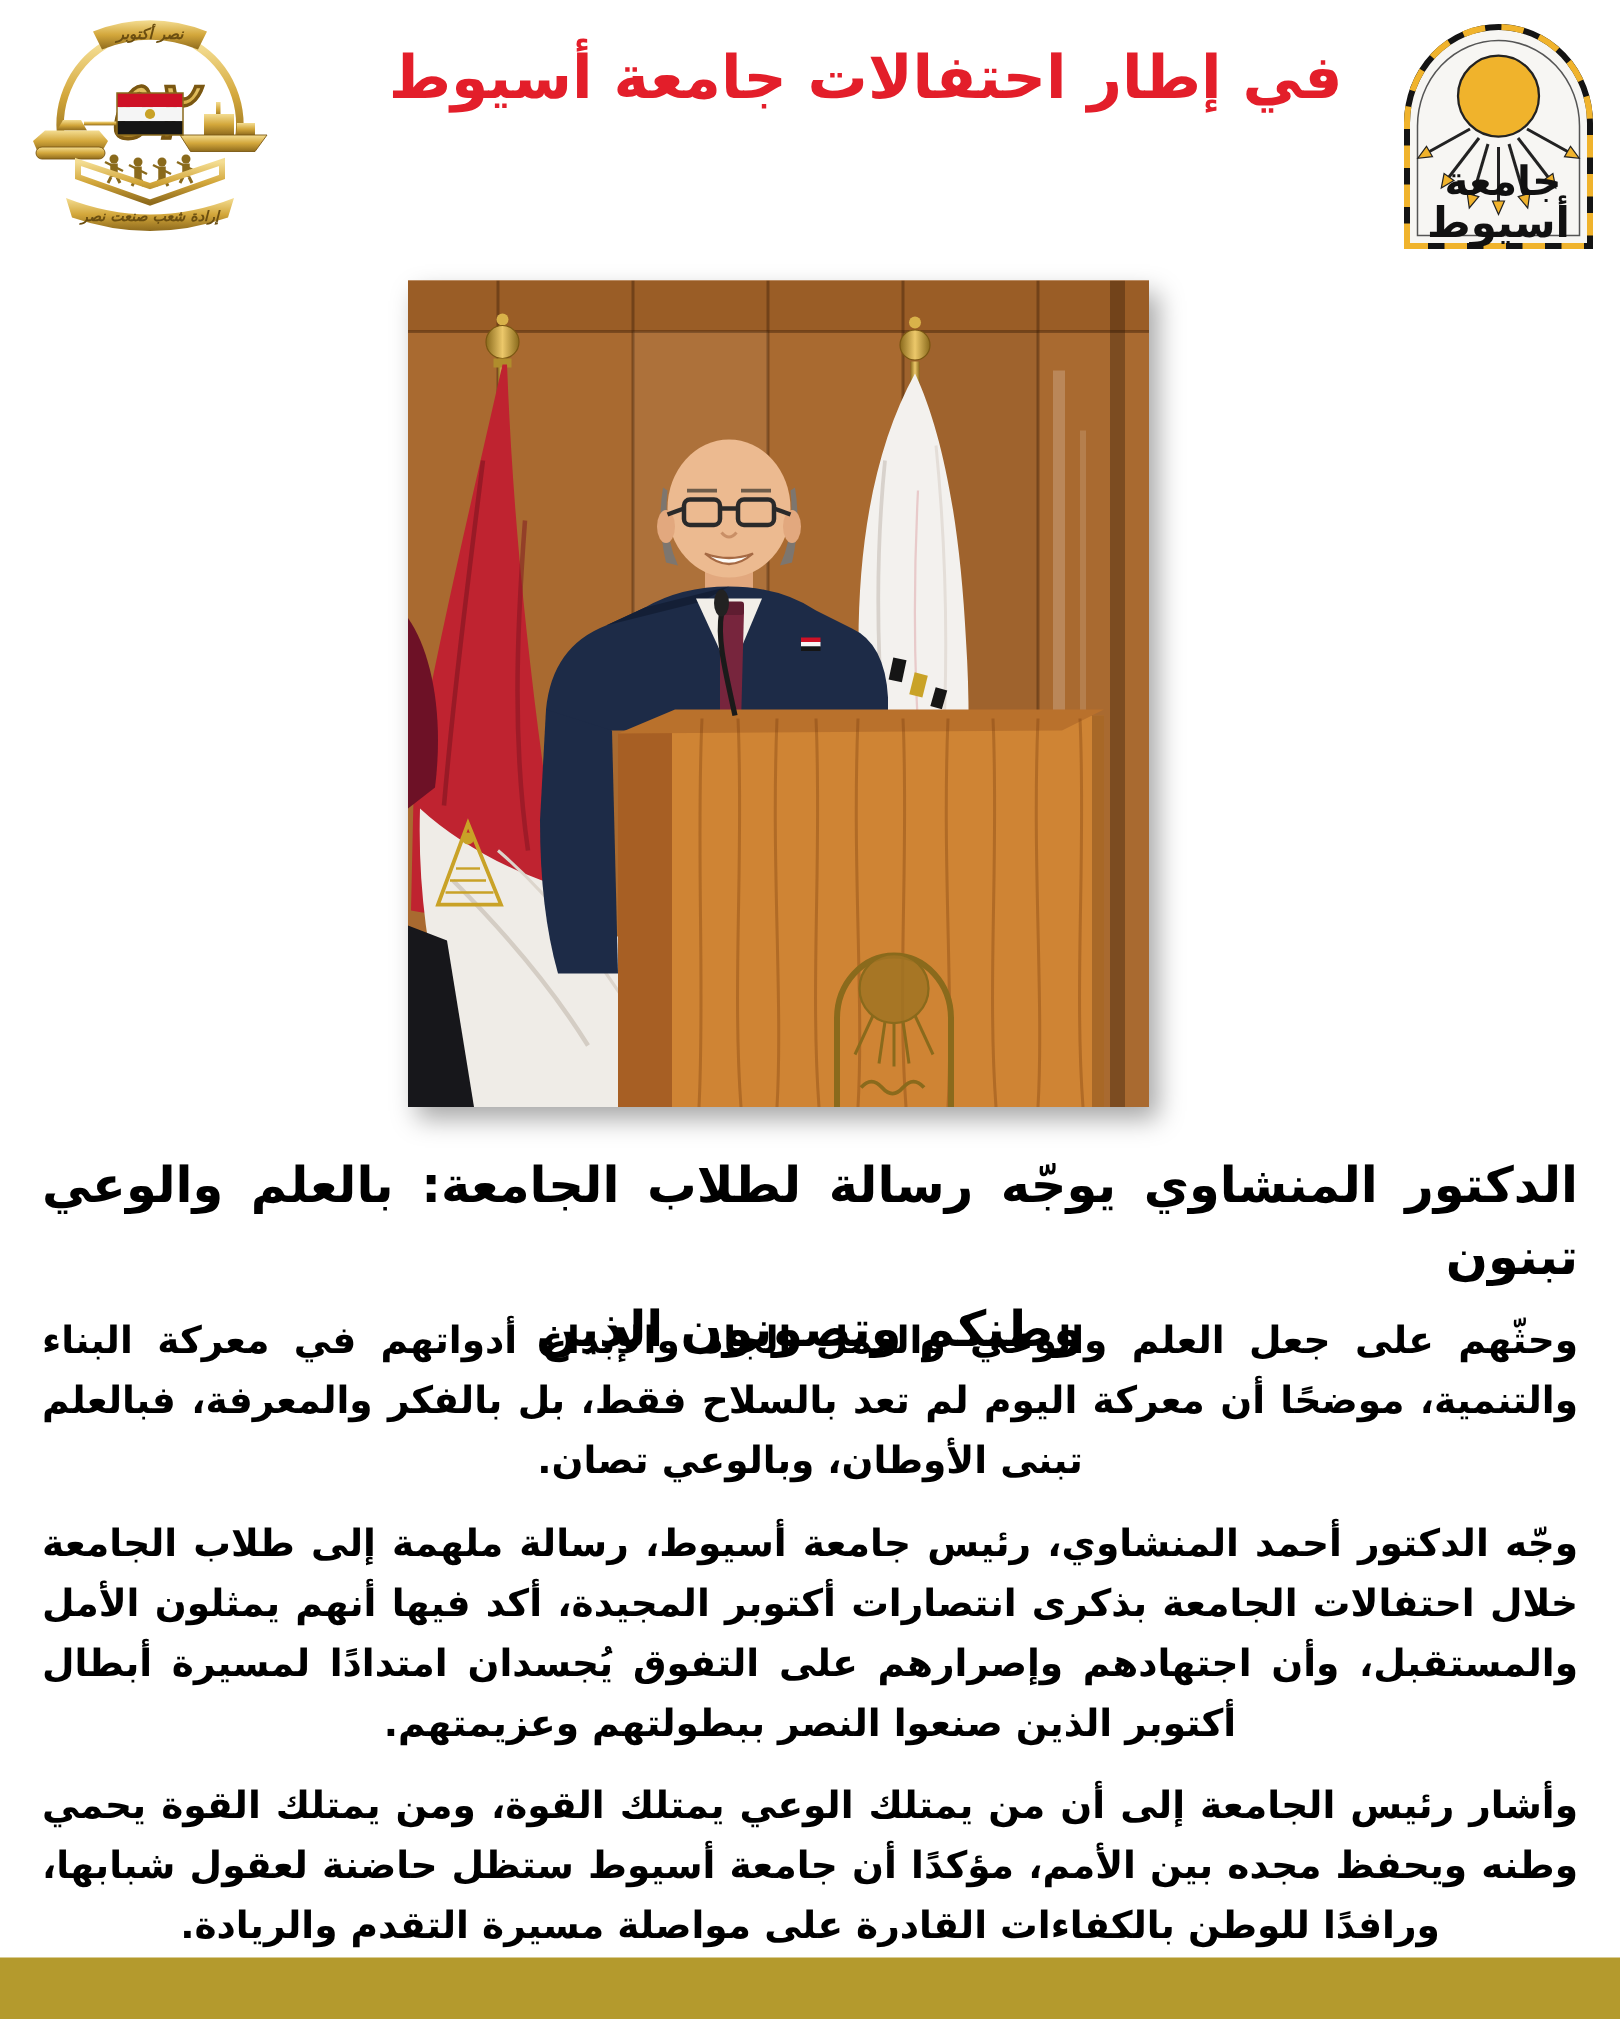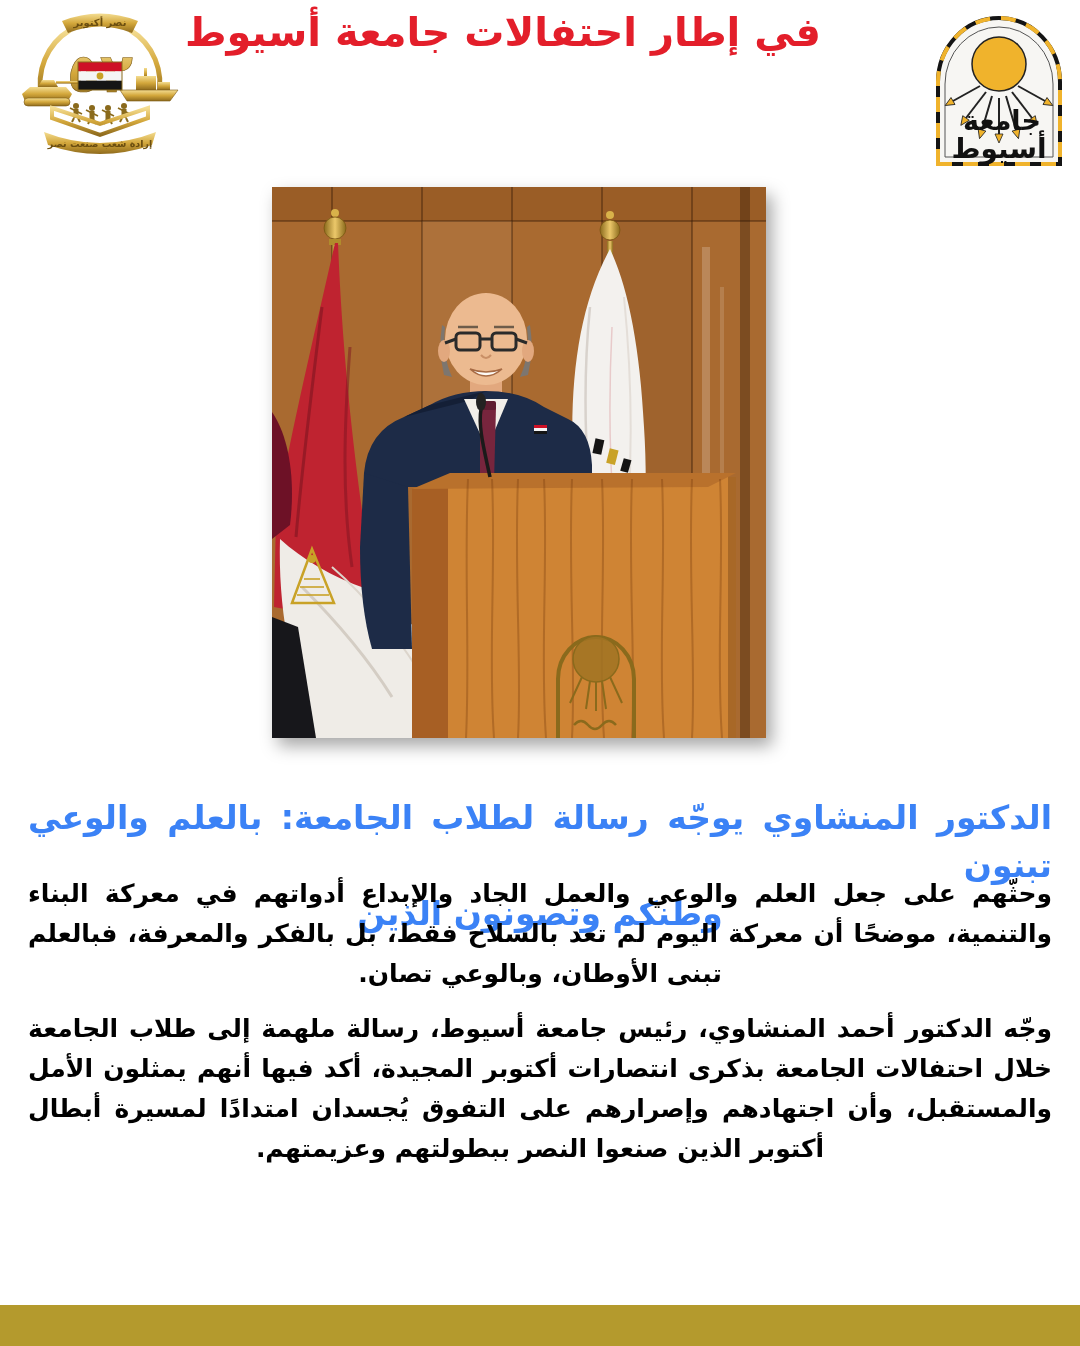--- a/index.html
+++ b/index.html
@@ -4,35 +4,35 @@
 <style>
   html,body{margin:0;padding:0;}
   body{
     width:1080px;height:1346px;position:relative;background:#ffffff;
     font-family:"DejaVu Sans","Liberation Sans",sans-serif;
     direction:rtl;overflow:hidden;
   }
   .abs{position:absolute;}
   
   .title-block{
-    left:185px;top:4px;width:710px;text-align:left;
+    left:185px;top:24px;width:710px;text-align:right;
     color:#e31e2a;font-weight:bold;font-size:40px;line-height:1.42;
   }
   .title-line{display:block;}
-  .emblem-left{left:14px;top:4px;width:172px;height:158px;}
+  .emblem-left{left:14px;top:4px;width:172px;height:158px;font-style:italic;}
   .logo-right{left:928px;top:6px;width:142px;height:164px;}
   
   .photo-wrap{
     left:272px;top:187px;width:494px;height:551px;
     box-shadow:6px 8px 16px rgba(0,0,0,.35);
     background:#a96a30;
   }
   .photo-wrap svg{display:block;width:100%;height:100%;}
   
-  .headline{left:28px;top:794px;width:1024px;color:#3b82f6;font-weight:bold;font-size:33px;line-height:1.45;}
+  .headline{left:28px;top:766px;width:1024px;color:#000000;font-weight:bold;font-size:33px;line-height:1.45;}
   .headline-l1{text-align:justify;text-align-last:justify;}
   .headline-l2{text-align:center;}
   
   .article{left:28px;top:874px;width:1024px;color:#000;font-weight:bold;font-size:25px;line-height:1.6;}
   .article p{margin:0 0 15px 0;text-align:justify;text-align-last:center;}
   
   .gold-bar{left:0;top:1305px;width:1080px;height:41px;background:#b49a2d;}
 </style>
 </head>
 <body>
@@ -293,15 +293,16 @@
 </div>
 
 <div class="abs headline">
   <div class="headline-l1">الدكتور المنشاوي يوجّه رسالة لطلاب الجامعة: بالعلم والوعي تبنون</div>
   <div class="headline-l2">وطنكم وتصونون الذين</div>
 </div>
 
 <div class="abs article">
   <p>وحثّهم على جعل العلم والوعي والعمل الجاد والإبداع أدواتهم في معركة البناء والتنمية، موضحًا أن معركة اليوم لم تعد بالسلاح فقط، بل بالفكر والمعرفة، فبالعلم تبنى الأوطان، وبالوعي تصان.</p>
   <p>وجّه الدكتور أحمد المنشاوي، رئيس جامعة أسيوط، رسالة ملهمة إلى طلاب الجامعة خلال احتفالات الجامعة بذكرى انتصارات أكتوبر المجيدة، أكد فيها أنهم يمثلون الأمل والمستقبل، وأن اجتهادهم وإصرارهم على التفوق يُجسدان امتدادًا لمسيرة أبطال أكتوبر الذين صنعوا النصر ببطولتهم وعزيمتهم.</p>
+  <p>وأشار رئيس الجامعة إلى أن من يمتلك الوعي يمتلك القوة، ومن يمتلك القوة يحمي وطنه ويحفظ مجده بين الأمم، مؤكدًا أن جامعة أسيوط ستظل حاضنة لعقول شبابها، ورافدًا للوطن بالكفاءات القادرة على مواصلة مسيرة التقدم والريادة.</p>
 </div>
 
 <div class="abs gold-bar"></div>
 
 </body></html>

